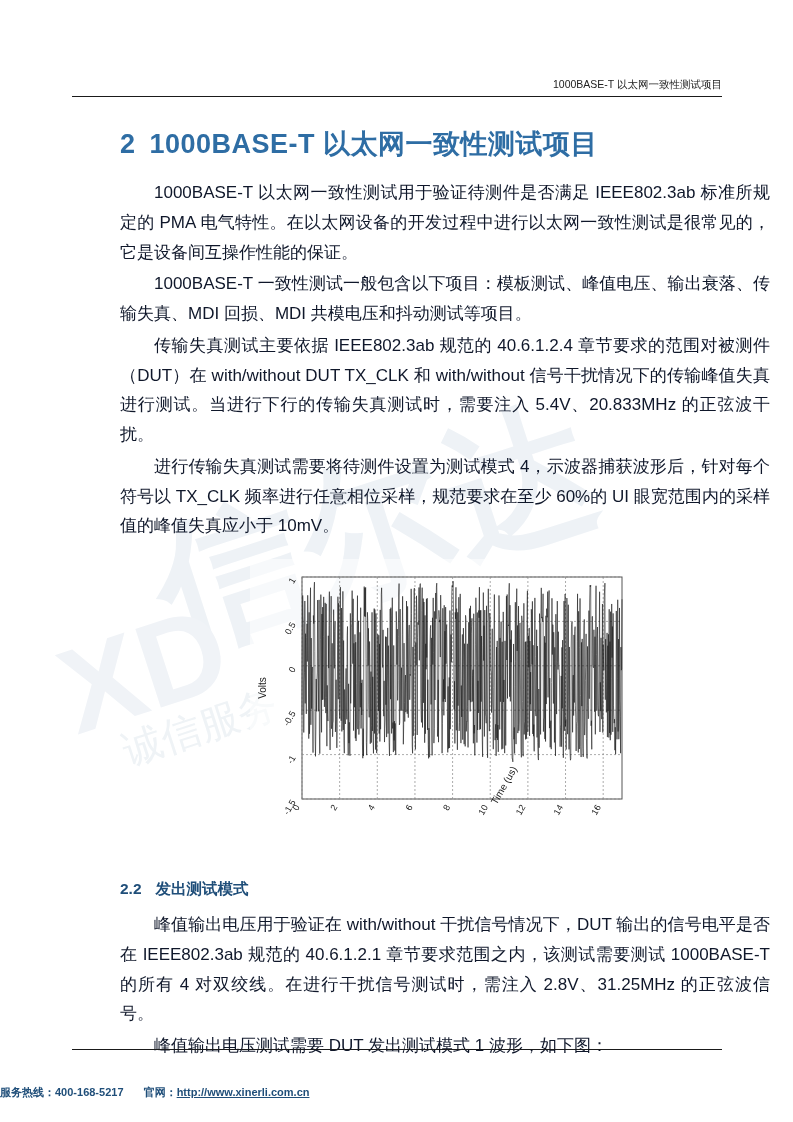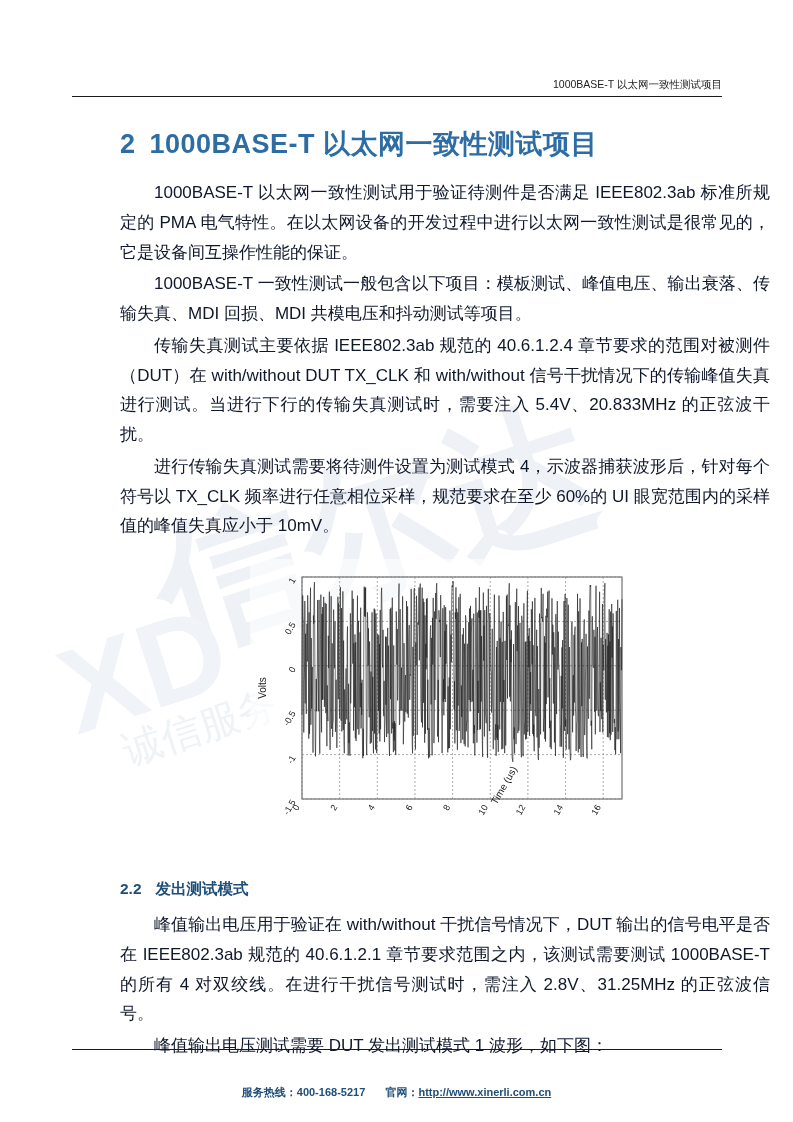--- a/index.html
+++ b/index.html
@@ -128,21 +128,21 @@
     font-size: 10.5px;
     color: #222;
   }
   .footer-left { font-size: 10.5px; }
   .footer-right { font-weight: bold; font-size: 11px; }
   .footer-right .pageno { margin-left: 18px; }
   .footer-service {
     position: absolute;
     left: 0; bottom: 22px;
     width: 793px;
-    text-align: center;
+    text-align: left;
     font-size: 11px;
     color: #1f4e79;
     font-weight: bold;
     z-index: 2;
   }
   .footer-service .url { color: #1f4e79; text-decoration: underline; }
   .footer-service .sep { display: inline-block; width: 14px; }
 </style>
 </head>
 <body>

